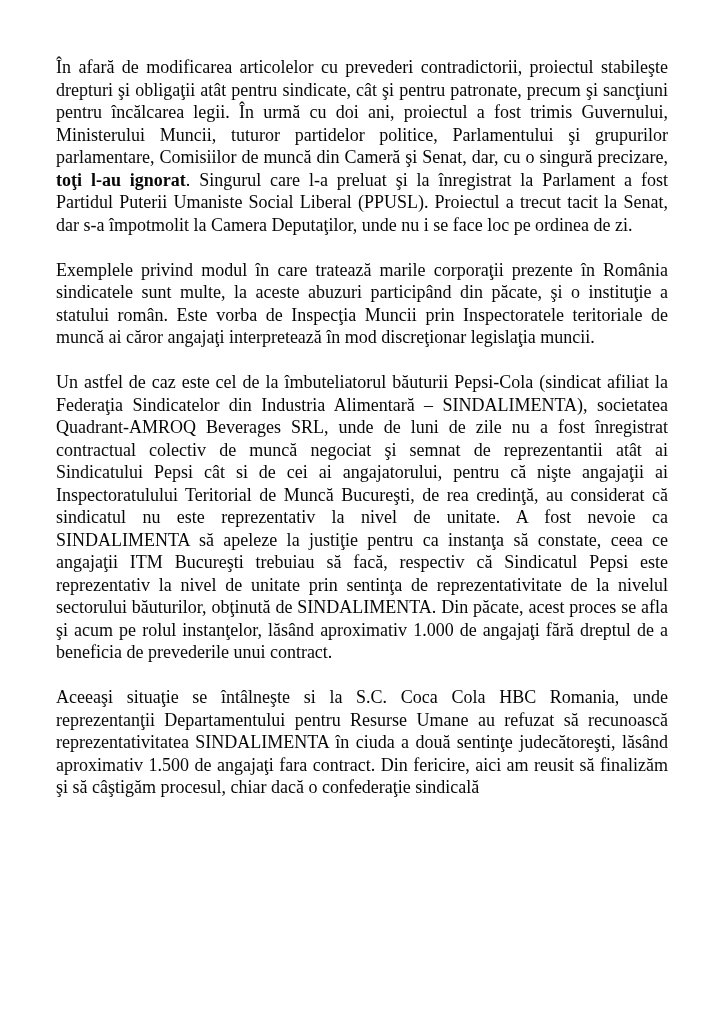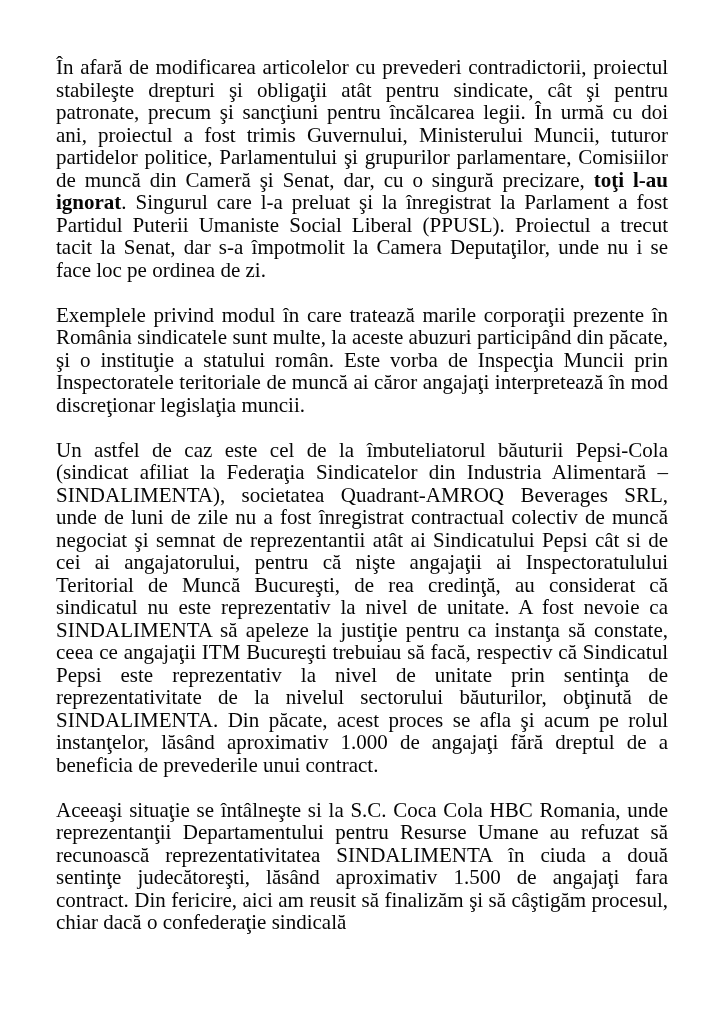--- a/index.html
+++ b/index.html
@@ -12,21 +12,21 @@
     height: 1024px;
     position: relative;
     overflow: hidden;
   }
   .page {
     position: absolute;
     left: 56px;
     top: 56px;
     width: 612px;
     font-family: "Liberation Serif", "DejaVu Serif", serif;
-    font-size: 21px;
+    font-size: 18px;
     line-height: 22.5px;
     color: #060606;
     text-align: justify;
   }
   .para {
     margin: 0 0 22.5px 0;
     padding: 0;
   }
   .para:last-child {
     margin-bottom: 12px;

